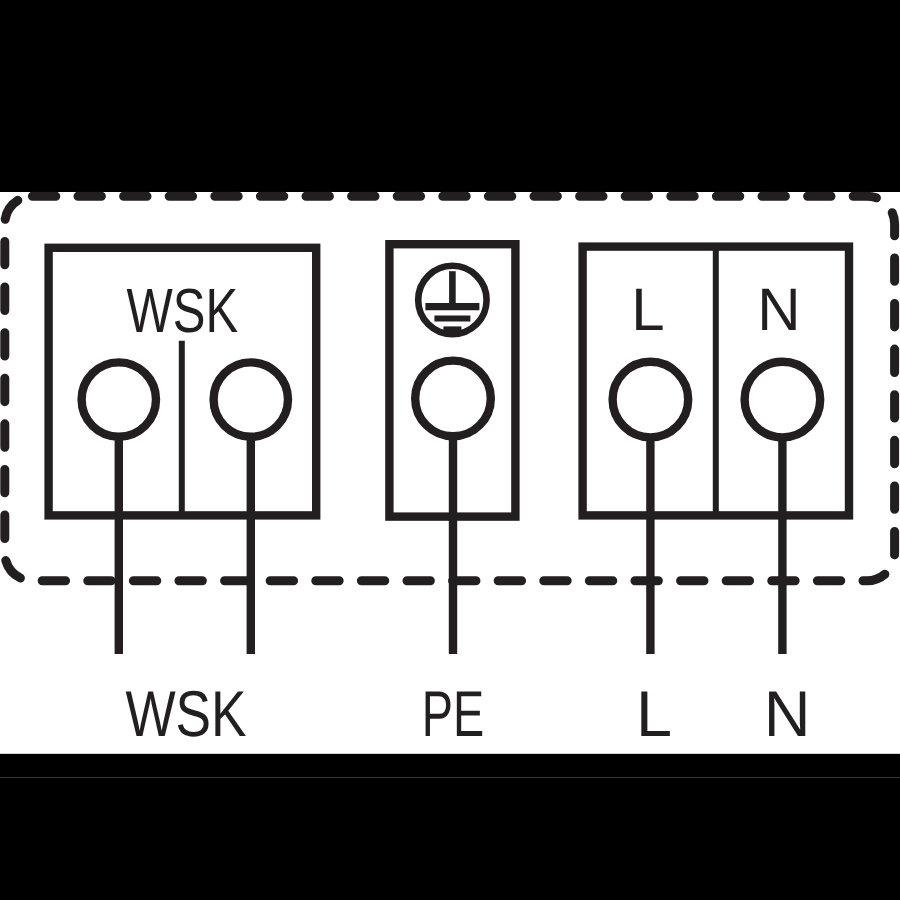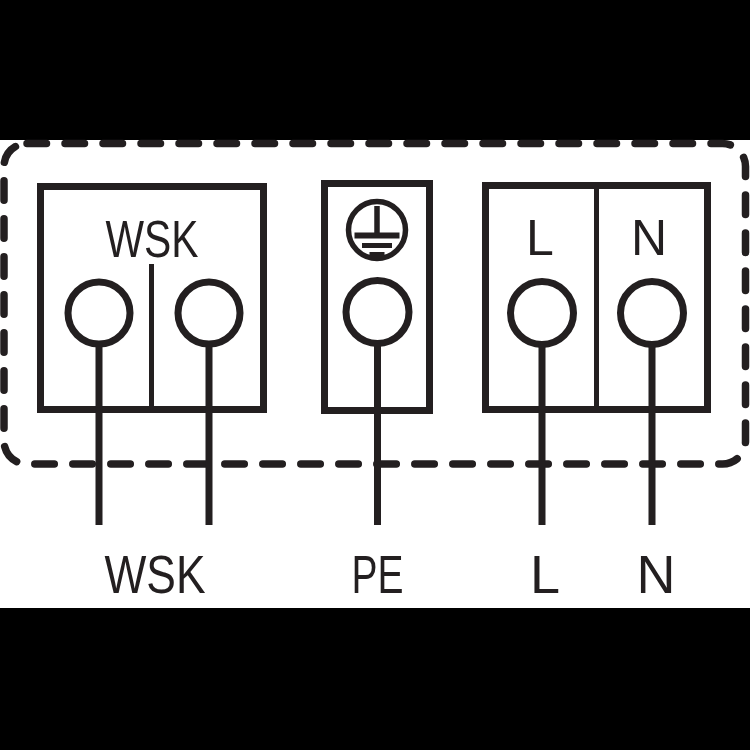--- a/index.html
+++ b/index.html
@@ -7,20 +7,21 @@
     padding: 0;
     background: #000000;
   }
   .stage {
     position: relative;
     width: 750px;
     height: 628px;
     background: #ffffff;
     overflow: hidden;
     font-family: "Liberation Sans", sans-serif;
+    margin-top: 20px;
   }
   svg { display: block; }
   .diagram-text {
     font-family: "Liberation Sans", sans-serif;
     fill: #231f20;
     font-weight: 400;
   }
 </style>
 </head>
 <body>

